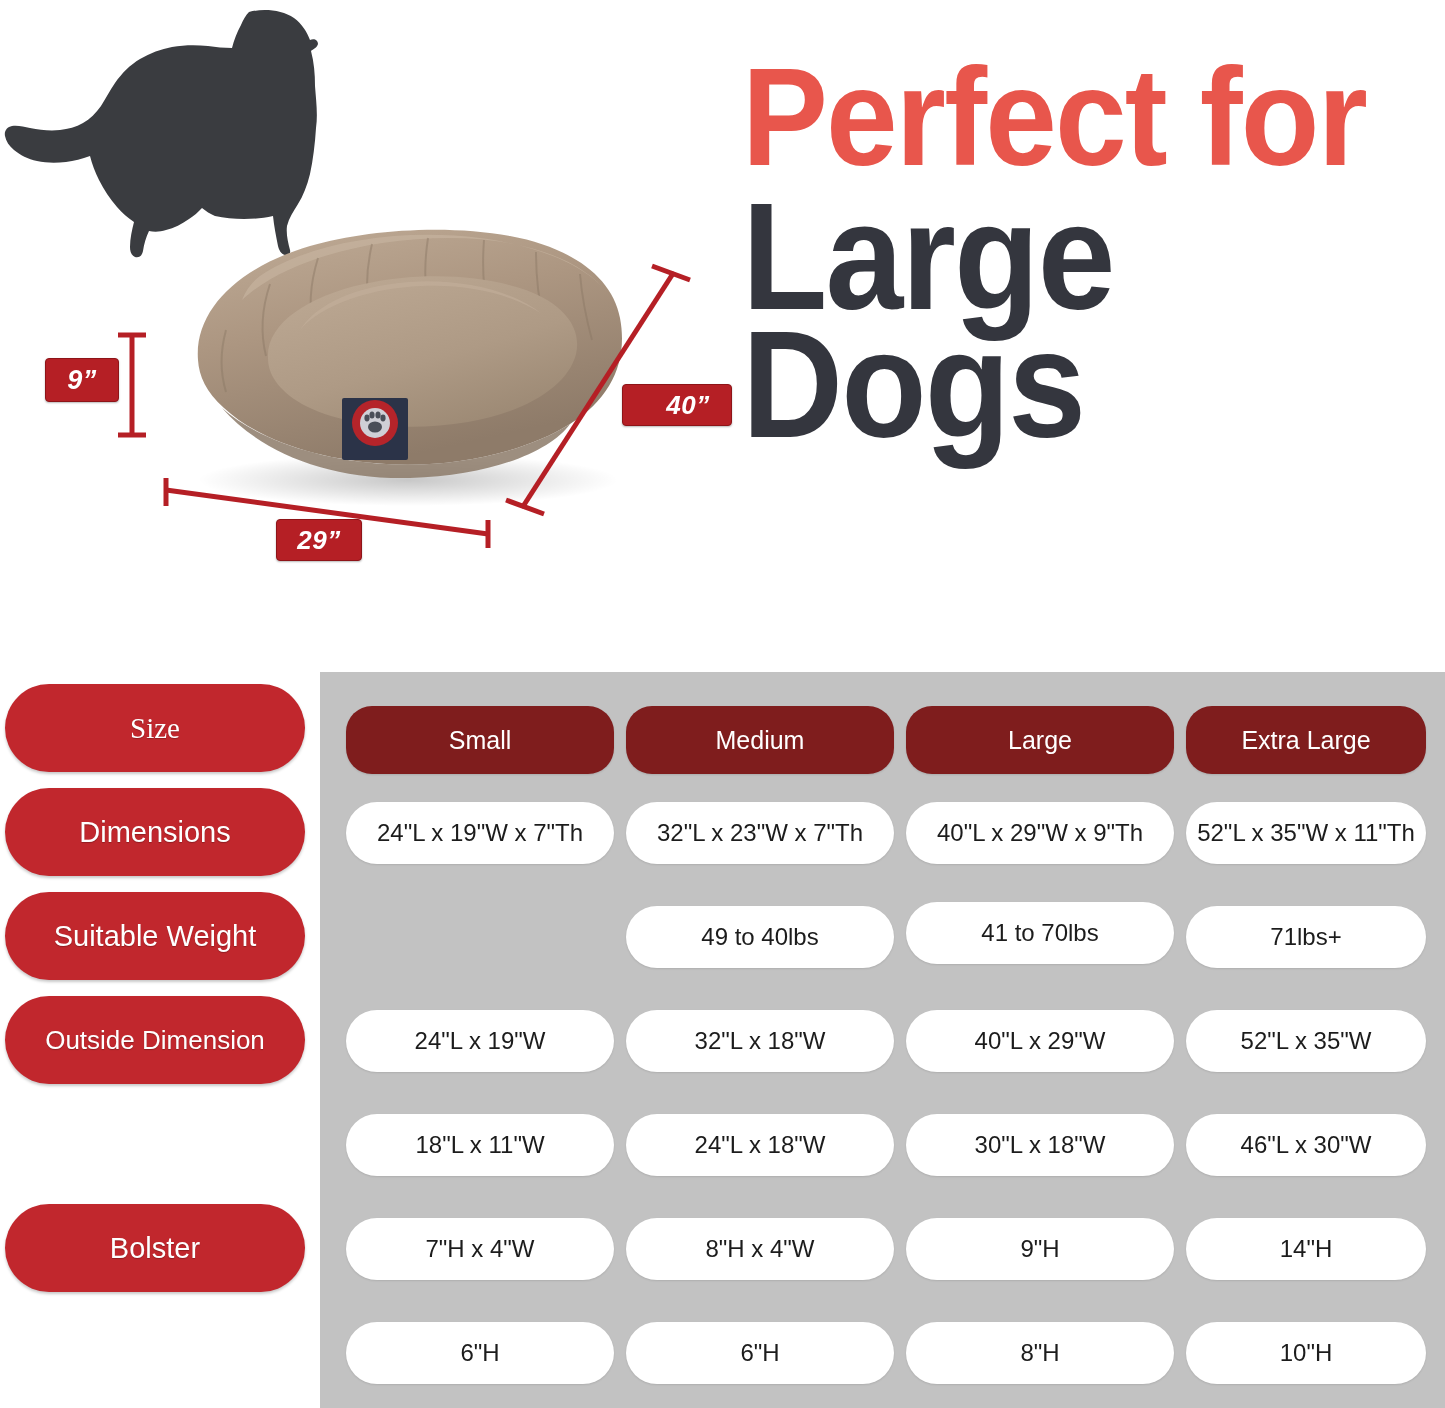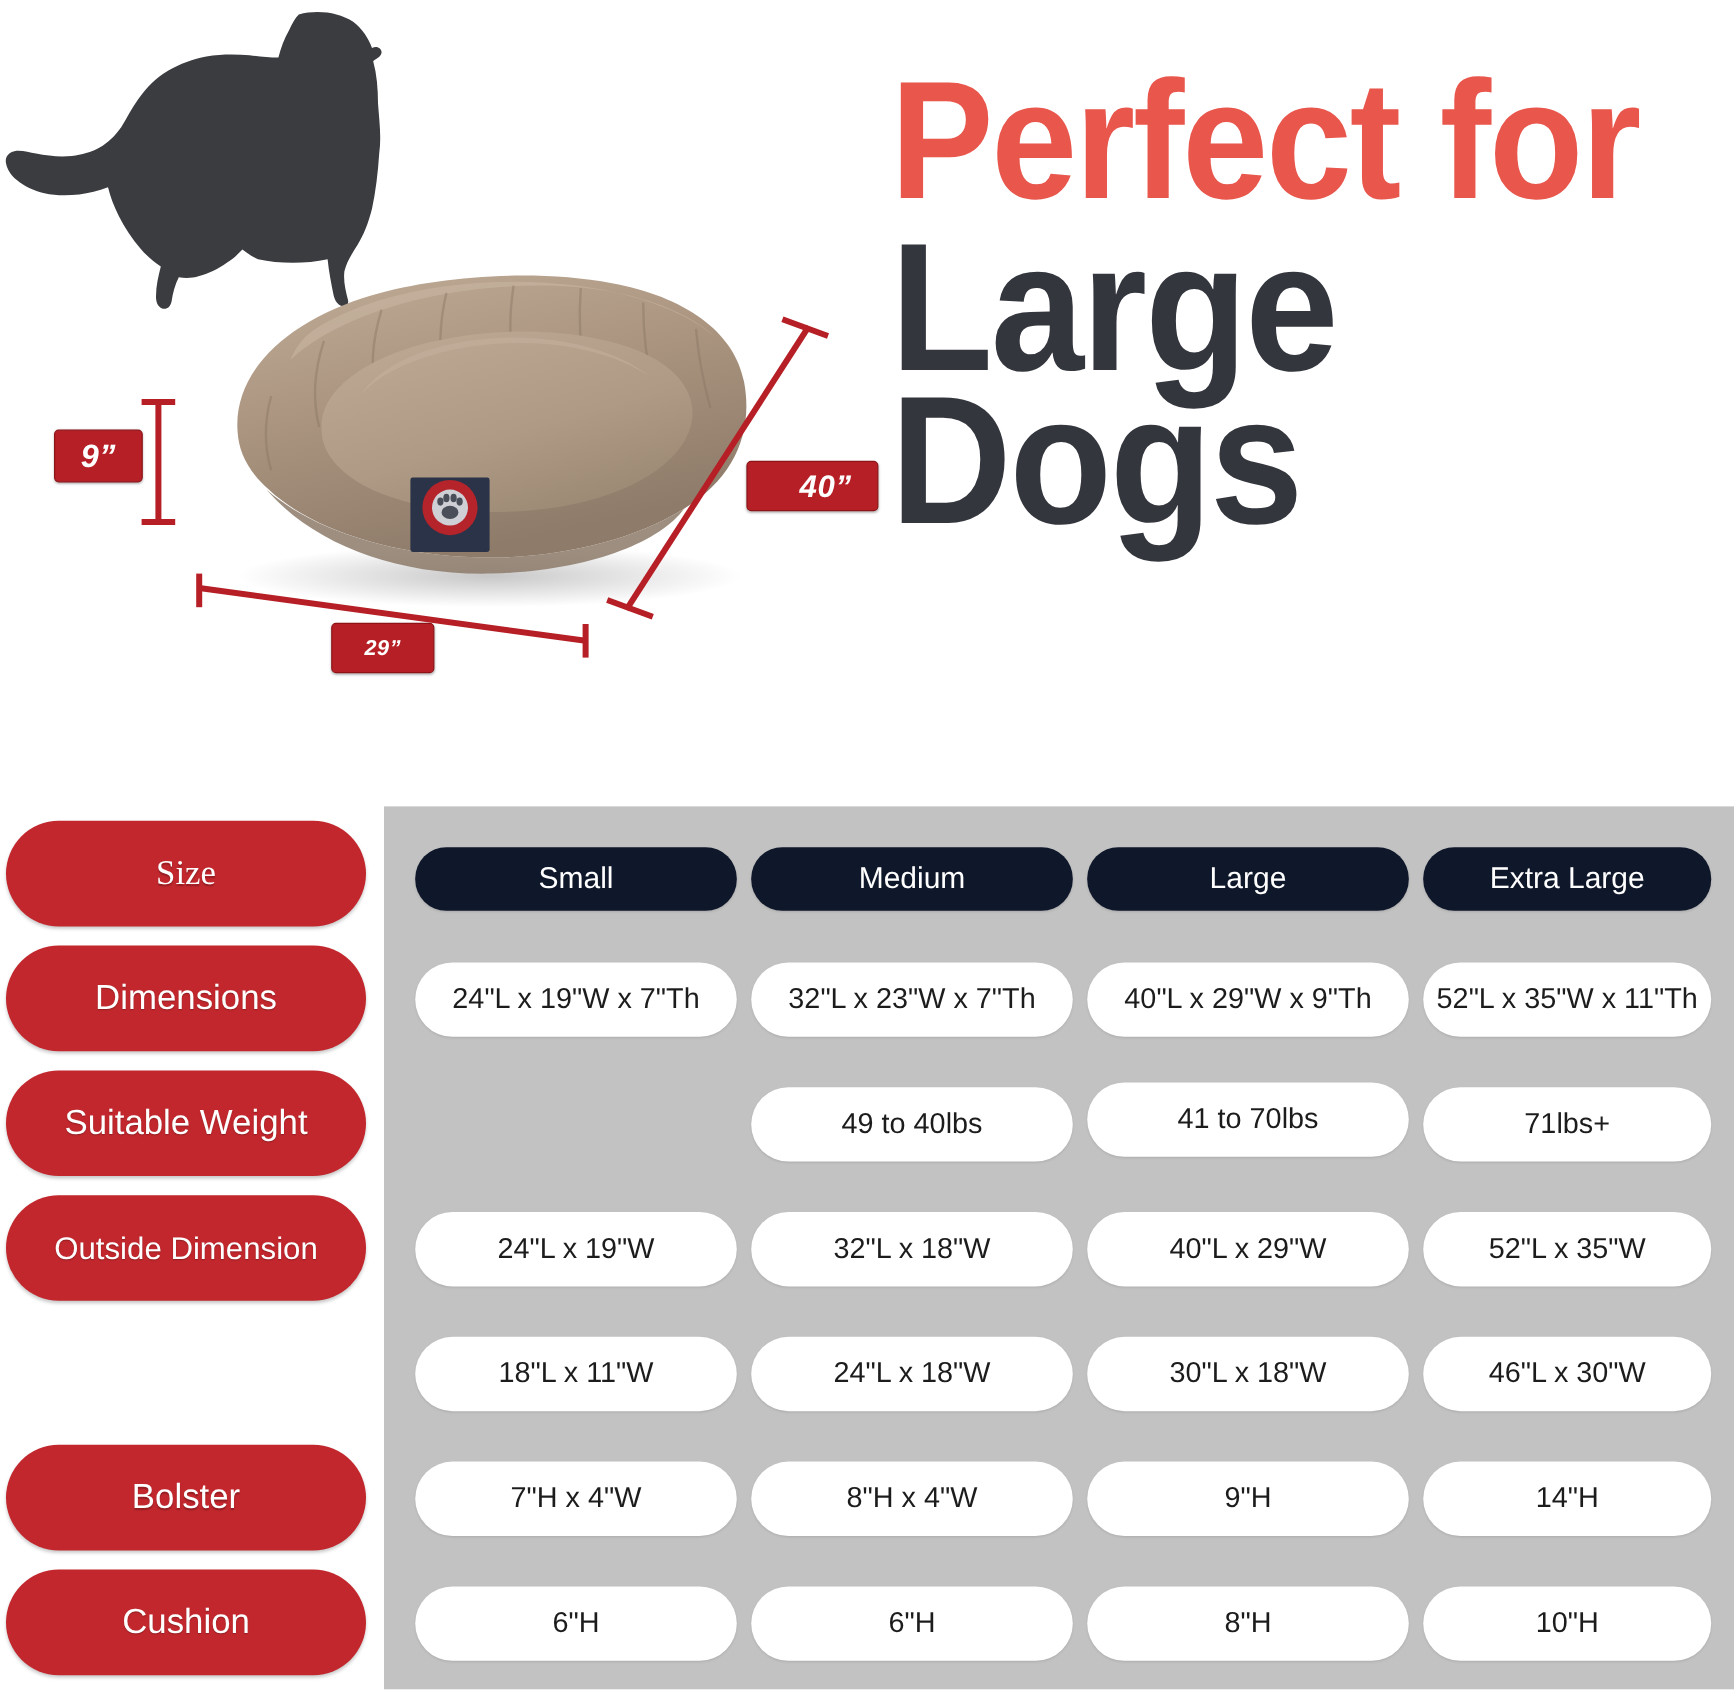--- a/index.html
+++ b/index.html
@@ -22,21 +22,21 @@
 
   
   .dim-label{
     position:absolute;background:#B51F25;color:#fff;
     font-weight:bold;font-style:italic;letter-spacing:.5px;
     display:flex;align-items:center;justify-content:center;
     border-radius:4px;box-shadow:0 1px 2px rgba(0,0,0,.28);
     border:1px solid #8e1418;
   }
   #dim-9{left:45px;top:358px;width:72px;height:42px;font-size:27px;}
-  #dim-29{left:276px;top:519px;width:84px;height:40px;font-size:18px;}
+  #dim-29{left:276px;top:519px;width:84px;height:40px;font-size:26px;}
   #dim-40{left:622px;top:384px;width:86px;height:40px;font-size:26px;padding-left:22px;}
 
   .dim-line{position:absolute;}
   .dim-line svg{display:block;overflow:visible;}
 
   
   #headline{position:absolute;left:742px;top:52px;width:700px;}
   .hl{
     font-family:"Liberation Sans Narrow","Liberation Sans","DejaVu Sans Condensed",sans-serif;
     font-weight:bold;line-height:.93;letter-spacing:-2px;
@@ -66,21 +66,21 @@
     background:#C2C2C2;
   }
   .cell{
     position:absolute;height:62px;border-radius:31px;
     display:flex;align-items:center;justify-content:center;
     font-size:24px;color:#1c1c1c;background:#ffffff;
     box-shadow:0 1px 2px rgba(0,0,0,.10);
     white-space:nowrap;
   }
   .cell.head{
-    background:#0f172a;color:#ffffff;font-size:25px;height:53px;border-radius:26px;
+    background:#7f1d1d;color:#ffffff;font-size:25px;height:68px;border-radius:26px;
     box-shadow:0 1px 2px rgba(0,0,0,.12);
   }
 </style>
 </head>
 <body>
 
 <div id="hero">
 
   <div id="dog-silhouette">
     <svg viewBox="0 0 360 280" xmlns="http://www.w3.org/2000/svg">
@@ -207,21 +207,20 @@
 </div>
 
 <div id="spec-table">
 
   <div id="label-column">
     <div class="row-label" style="top:24px;font-family:Liberation Serif, serif;">Size</div>
     <div class="row-label" style="top:232px;">Suitable Weight</div>
     <div class="row-label" style="top:128px;">Dimensions</div>
     <div class="row-label tight" style="top:336px;">Outside Dimension</div>
     <div class="row-label" style="top:544px;">Bolster</div>
-    <div class="row-label" style="top:648px;">Cushion</div>
   </div>
 
   <div id="grid-panel">
 
     <div class="cell head" style="left:26px;top:34px;width:268px;">Small</div>
     <div class="cell head" style="left:306px;top:34px;width:268px;">Medium</div>
     <div class="cell head" style="left:586px;top:34px;width:268px;">Large</div>
     <div class="cell head" style="left:866px;top:34px;width:240px;">Extra Large</div>
 
     <div class="cell" style="left:26px;top:130px;width:268px;">24"L x 19"W x 7"Th</div>

